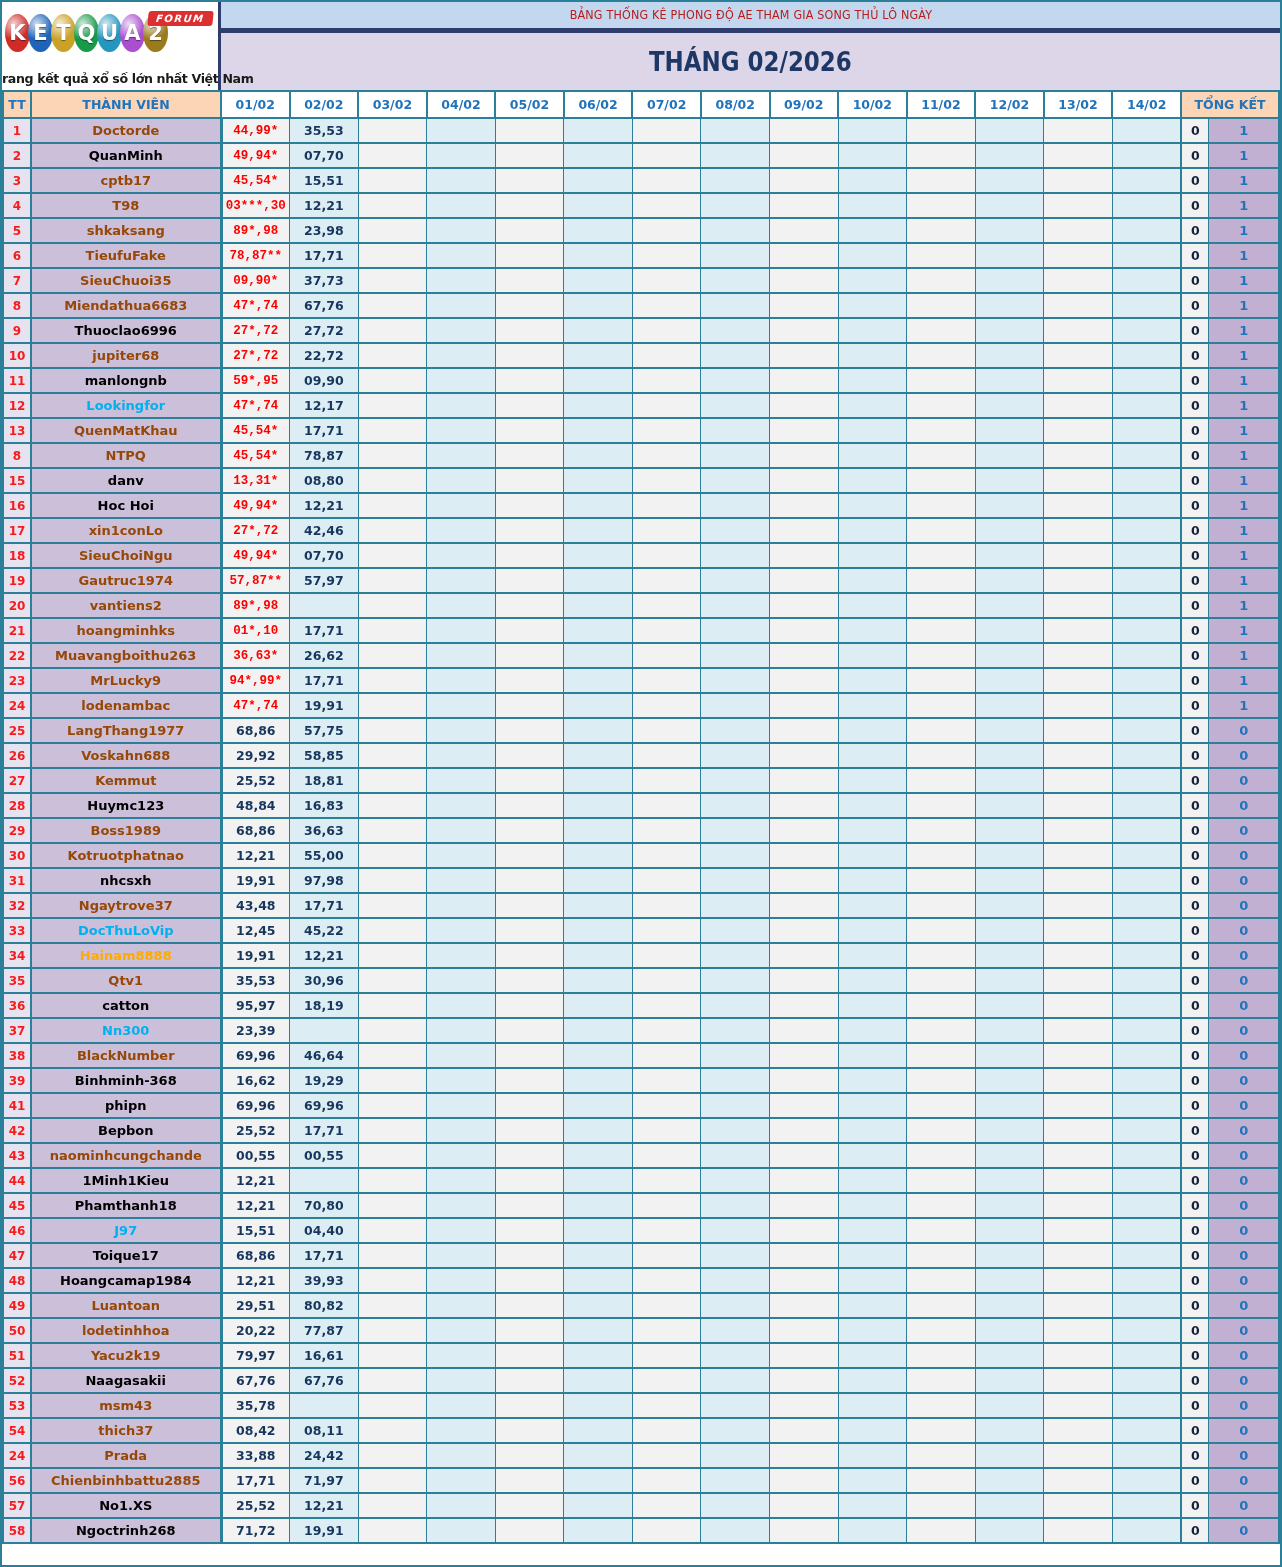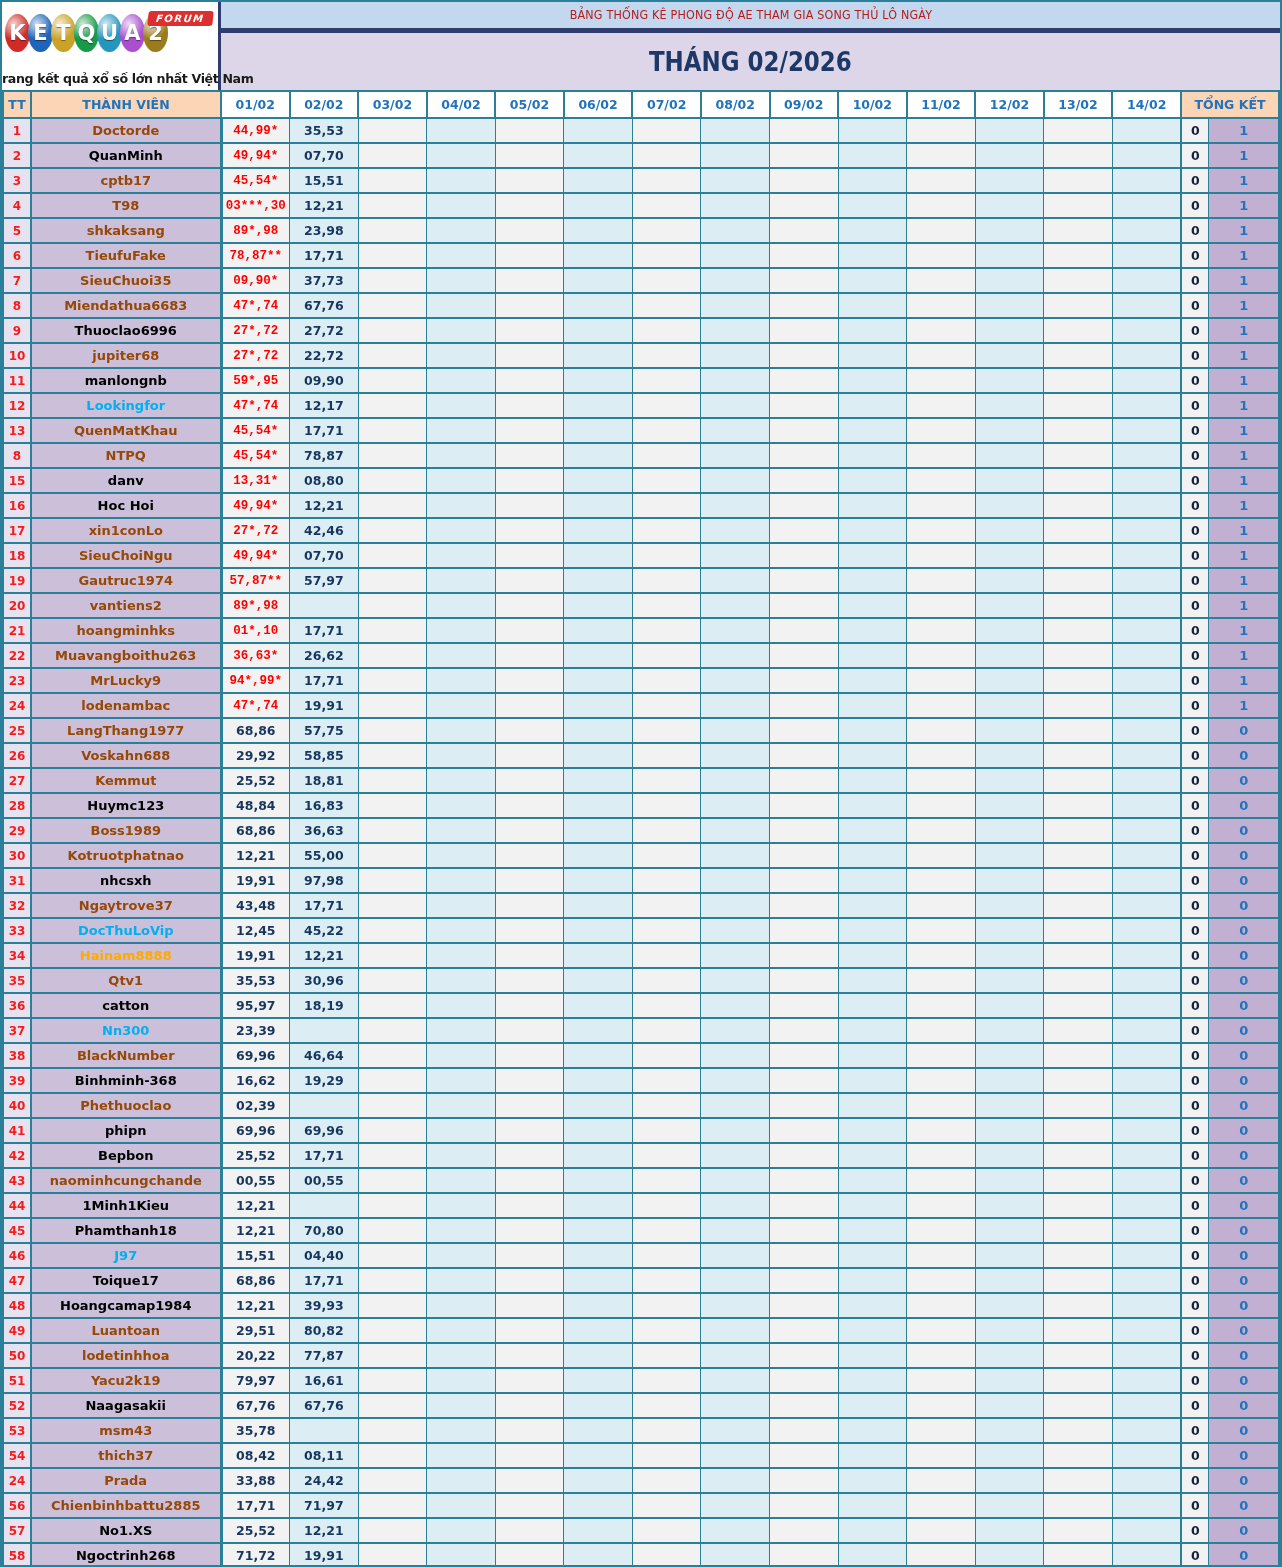--- a/index.html
+++ b/index.html
@@ -895,40 +895,20 @@
           <td class="col-odd"></td>
           <td class="col-even"></td>
           <td class="col-odd"></td>
           <td class="col-even"></td>
           <td class="col-odd"></td>
           <td class="col-even"></td>
           <td class="zero">0</td>
           <td class="total">0</td>
         </tr>
         <tr>
-          <td class="tt">40</td>
-          <td class="member name-brown">Phethuoclao</td>
-          <td class="col-odd val">02,39</td>
-          <td class="col-even val"></td>
-          <td class="col-odd"></td>
-          <td class="col-even"></td>
-          <td class="col-odd"></td>
-          <td class="col-even"></td>
-          <td class="col-odd"></td>
-          <td class="col-even"></td>
-          <td class="col-odd"></td>
-          <td class="col-even"></td>
-          <td class="col-odd"></td>
-          <td class="col-even"></td>
-          <td class="col-odd"></td>
-          <td class="col-even"></td>
-          <td class="zero">0</td>
-          <td class="total">0</td>
-        </tr>
-        <tr>
           <td class="tt">41</td>
           <td class="member name-black">phipn</td>
           <td class="col-odd val">69,96</td>
           <td class="col-even val">69,96</td>
           <td class="col-odd"></td>
           <td class="col-even"></td>
           <td class="col-odd"></td>
           <td class="col-even"></td>
           <td class="col-odd"></td>
           <td class="col-even"></td>

